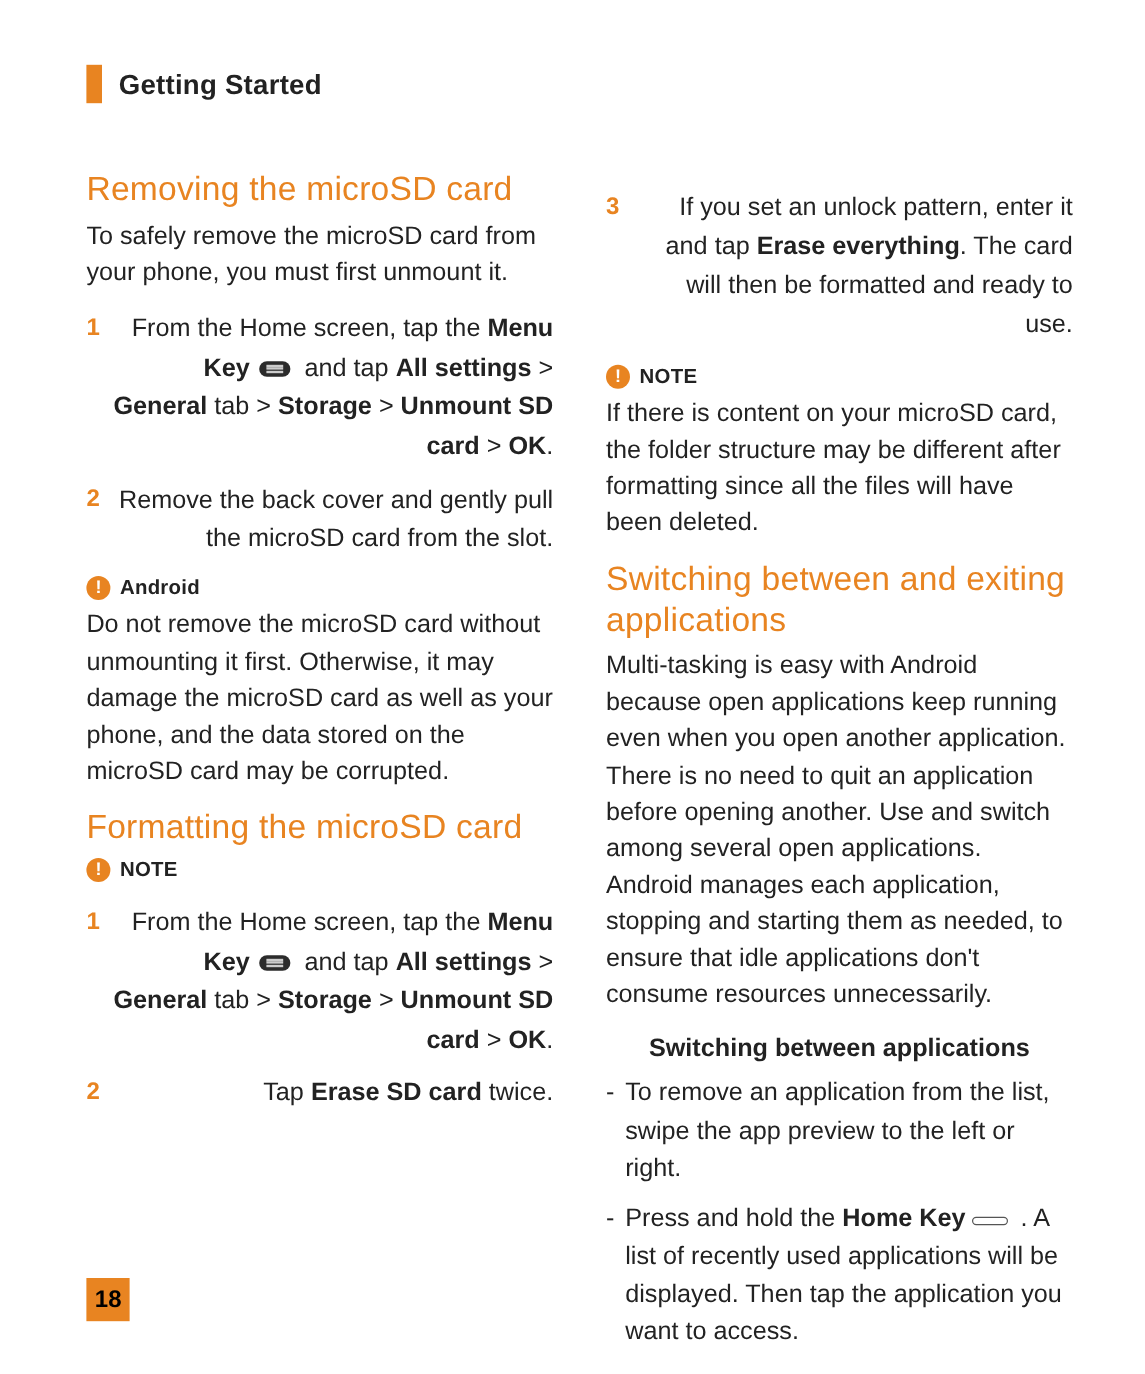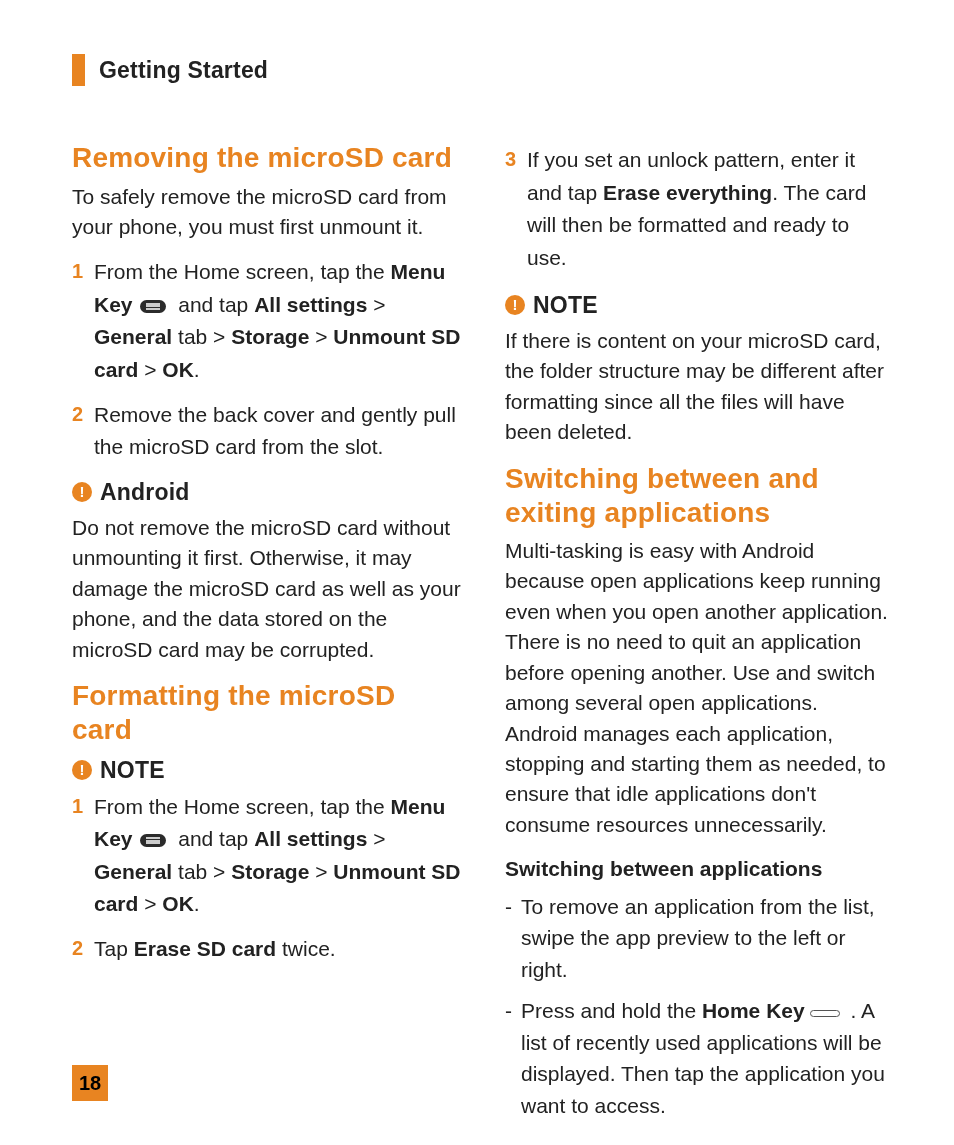--- a/index.html
+++ b/index.html
@@ -36,35 +36,36 @@
     display: flex;
     gap: 44px;
   }
   .col {
     flex: 1 1 0;
     min-width: 0;
   }
   h2.section {
     color: #e88421;
     font-size: 28px;
-    font-weight: 700;
+    font-weight: 400;
     margin: 0 0 6px 0;
     letter-spacing: 0.2px;
     line-height: 1.22;
     font-stretch: semi-condensed;
   }
   p.body {
     margin: 0 0 14px 0;
   }
   .steps {
     list-style: none;
     padding: 0;
-    margin: 3px 0 8px 0;
+    margin: 16px 0 8px 0;
     counter-reset: step;
     font-stretch: condensed;
+    text-align: right;
   }
   .steps li {
     counter-increment: step;
     position: relative;
     padding-left: 22px;
     margin-bottom: 12px;
     line-height: 1.55;
   }
   .steps li::before {
     content: counter(step);
@@ -134,28 +135,29 @@
     color: #fff;
     font-weight: 700;
     font-size: 15px;
     display: flex;
     align-items: center;
     justify-content: center;
     flex: 0 0 auto;
   }
   .callout-title {
     font-weight: 700;
-    font-size: 23px;
+    font-size: 17px;
     letter-spacing: 0.2px;
   }
   .gap-top-sm { margin-top: 14px; }
   .subhead {
     font-weight: 700;
     margin: 12px 0 6px 0;
     font-stretch: condensed;
+    text-align: center;
   }
   .dash-list {
     list-style: none;
     padding: 0;
     margin: 0;
     font-stretch: condensed;
   }
   .dash-list li {
     position: relative;
     padding-left: 16px;

